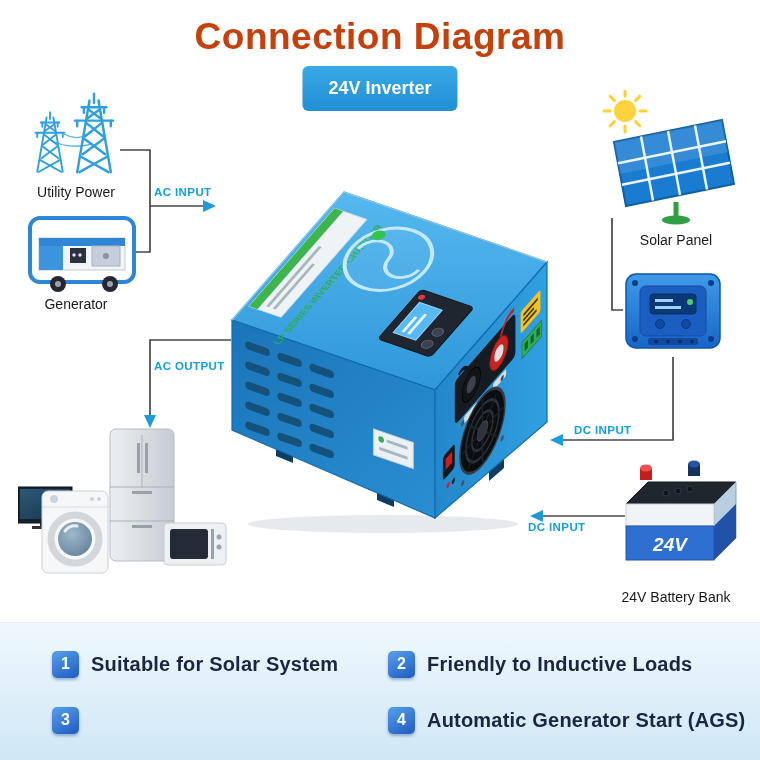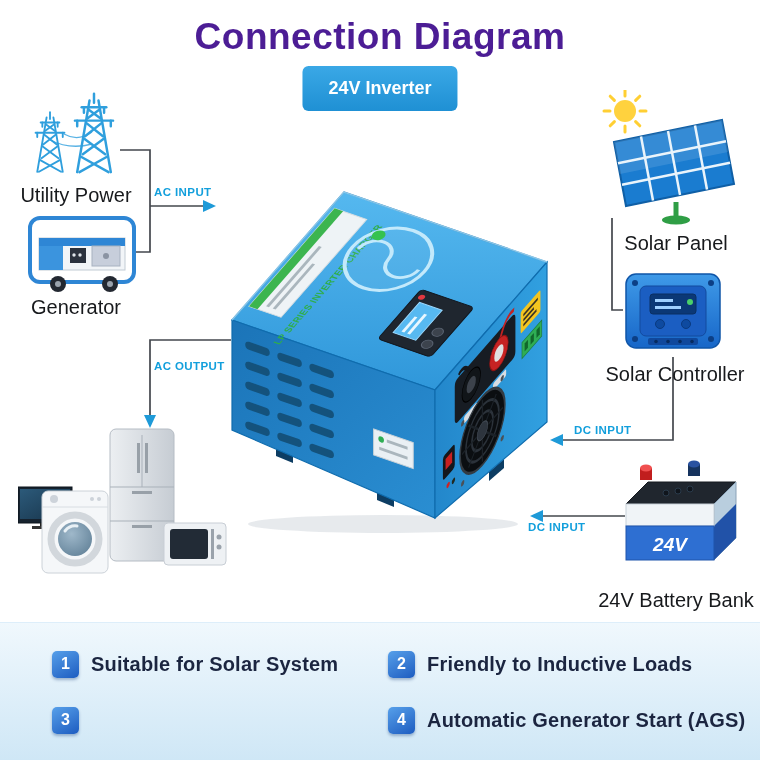--- a/index.html
+++ b/index.html
@@ -1,24 +1,24 @@
 <!DOCTYPE html>
 <html><head>
 <meta charset="utf-8">
 <style>
   *{margin:0;padding:0;box-sizing:border-box}
   html,body{width:760px;height:760px;background:#fff;font-family:"Liberation Sans",sans-serif}
   .stage{position:relative;width:760px;height:760px;background:#fff;overflow:hidden}
   .title{position:absolute;top:16px;left:0;width:100%;text-align:center;
-         font-size:37px;font-weight:bold;color:#4c1d95;letter-spacing:.5px}
+         font-size:37px;font-weight:bold;color:#c2410c;letter-spacing:.5px}
   .badge{position:absolute;top:66px;left:50%;transform:translateX(-50%);
          background:linear-gradient(180deg,#3aa8e6,#1f90d4);color:#fff;font-size:18px;
          font-weight:bold;padding:12px 26px;border-radius:6px;white-space:nowrap}
   .abs{position:absolute}
-  .caption{position:absolute;text-align:center;font-size:20px;color:#17191c}
+  .caption{position:absolute;text-align:center;font-size:14px;color:#17191c}
   .flabel{position:absolute;font-size:11.5px;font-weight:bold;color:#129fdc;letter-spacing:.4px;white-space:nowrap}
   .features{position:absolute;left:0;top:622px;width:760px;height:138px;
             background:linear-gradient(180deg,#f0f8fd 0%,#cfe7f6 100%);
             border-top:1px solid #ddeefa;display:grid;grid-template-columns:336px 1fr;
             grid-template-rows:30px 30px;row-gap:26px;padding:26px 0 0 52px;align-content:start}
   .feature{display:flex;align-items:center;gap:12px}
   .fnum{width:27px;height:27px;border-radius:5px;flex:0 0 27px;
         background:linear-gradient(150deg,#57a0ea,#1d5cc0);color:#fff;font-weight:bold;
         font-size:16px;display:flex;align-items:center;justify-content:center;
         box-shadow:0 2px 3px rgba(20,60,120,.35)}
@@ -306,21 +306,20 @@
     <rect x="31" y="40" width="26" height="3" fill="#9fd0ff"></rect>
     <circle cx="66" cy="36" r="3" fill="#49d06a"></circle>
     <circle cx="36" cy="58" r="4.5" fill="#0e4aa0" stroke="#0a3a80"></circle>
     <circle cx="62" cy="58" r="4.5" fill="#0e4aa0" stroke="#0a3a80"></circle>
     <rect x="24" y="72" width="50" height="7" rx="2" fill="#10489c"></rect>
     <circle cx="32" cy="75.5" r="1.8" fill="#062b60"></circle>
       <circle cx="44" cy="75.5" r="1.8" fill="#062b60"></circle>
     <circle cx="56" cy="75.5" r="1.8" fill="#062b60"></circle>
       <circle cx="68" cy="75.5" r="1.8" fill="#062b60"></circle>
   </svg>
-  <div class="caption" style="left:596px;top:363px;width:158px">Solar Controller</div>
 
   <svg class="abs" style="left:616px;top:452px" width="128" height="120" viewBox="0 0 128 120">
     <g>
       <rect x="24" y="16" width="12" height="12" fill="#c11e1e"></rect>
       <ellipse cx="30" cy="16" rx="6" ry="3.5" fill="#f05050"></ellipse>
       <rect x="72" y="12" width="12" height="12" fill="#16335e"></rect>
       <ellipse cx="78" cy="12" rx="6" ry="3.5" fill="#2a52a0"></ellipse>
     </g>
     <polygon points="10,52 32,30 120,30 98,52" fill="#20262e" stroke="#14181e"></polygon>
     <circle cx="50" cy="41" r="3" fill="#10151c" stroke="#2a3a4a"></circle>

